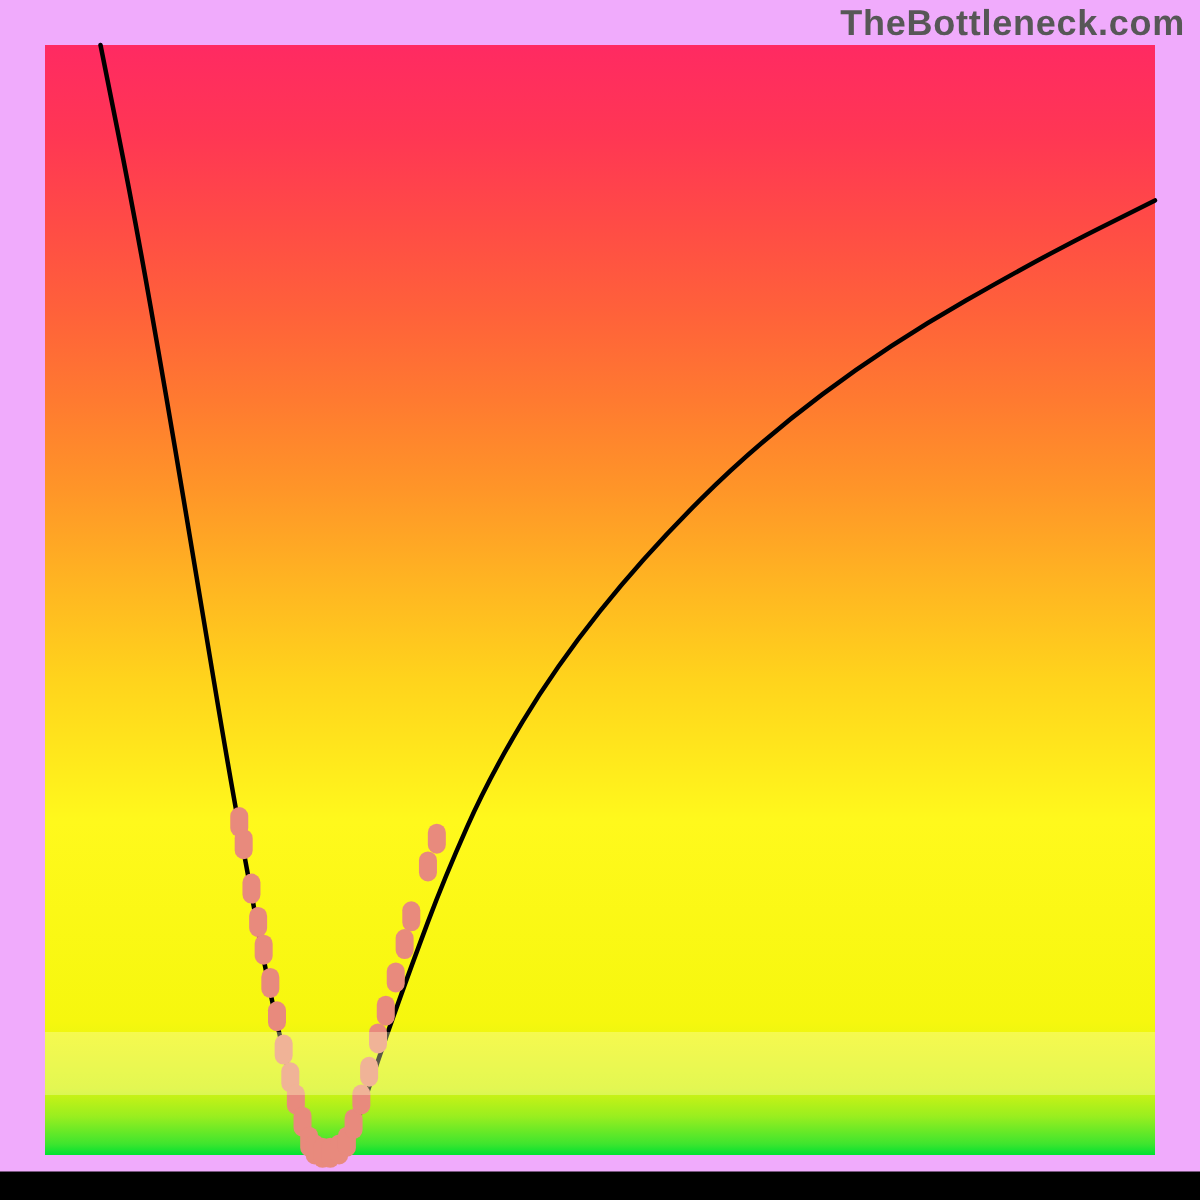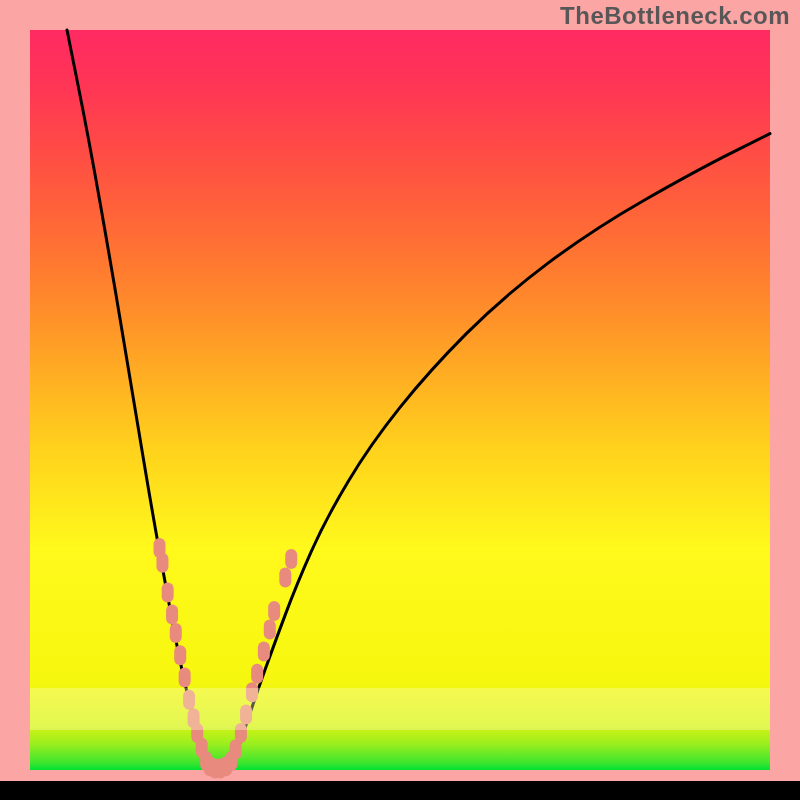--- a/index.html
+++ b/index.html
@@ -9,21 +9,21 @@
     height: 800px;
     background: #000;
     font-family: Arial, Helvetica, sans-serif;
     overflow: hidden;
   }
 
   .stage {
     position: relative;
     width: 800px;
     height: 781px;
-    background: #fca5a5;
+    background: #f0abfc;
   }
 
   .watermark {
     position: absolute;
     top: 2px;
     right: 10px;
     color: #575757;
     font-size: 24px;
     font-weight: 600;
     letter-spacing: 0.5px;

